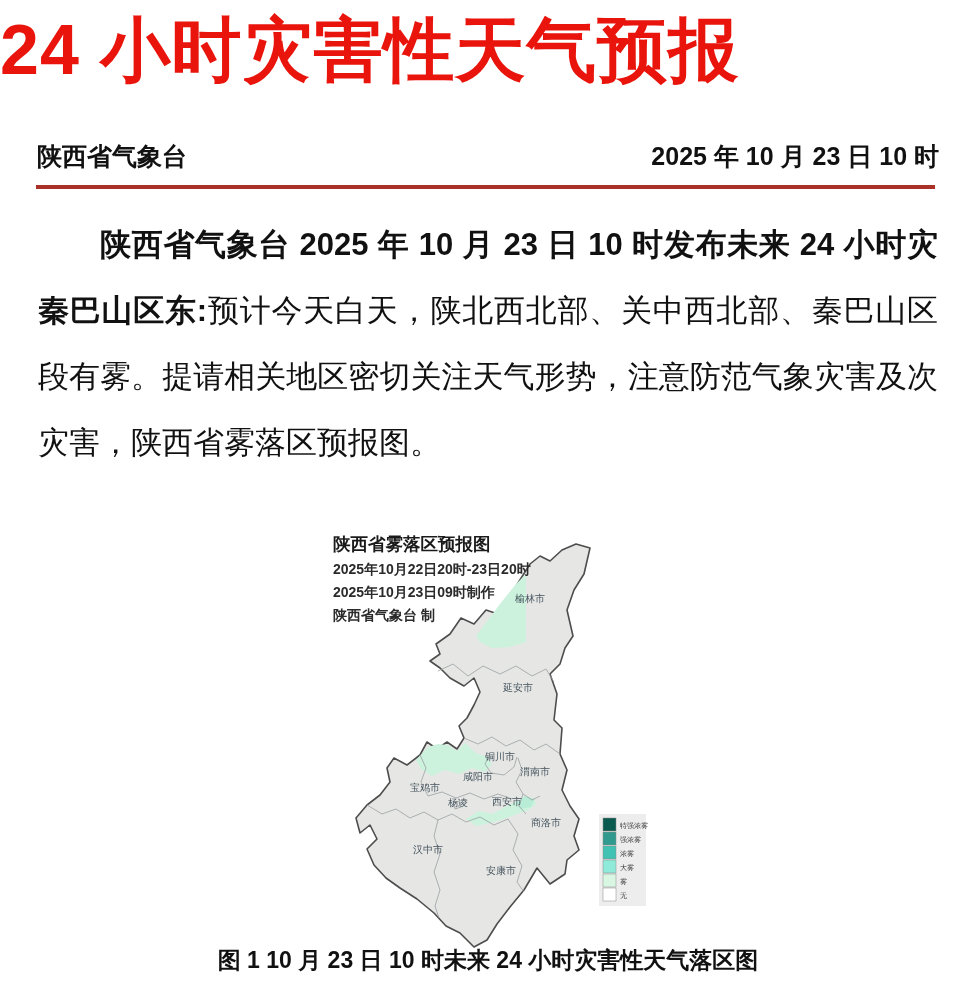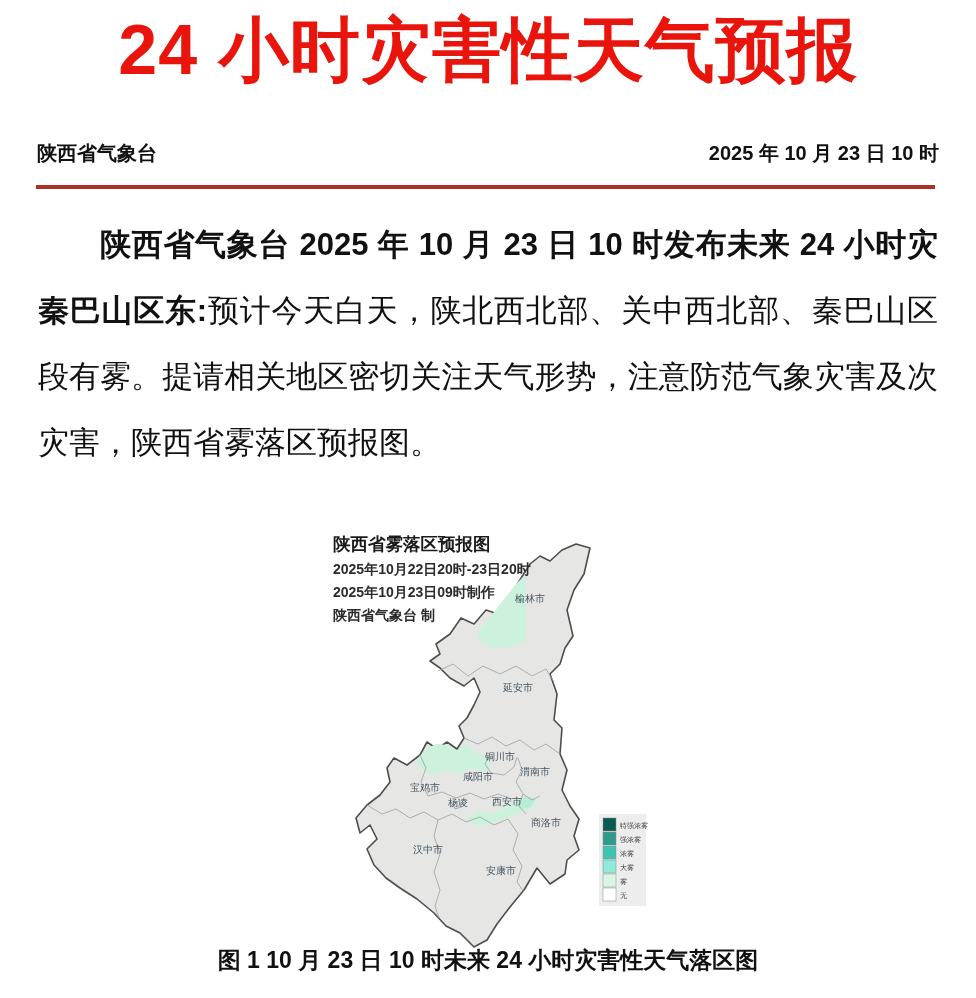--- a/index.html
+++ b/index.html
@@ -2,27 +2,27 @@
 <html><head>
 <meta charset="utf-8">
 <style>
   html,body{margin:0;padding:0;background:#ffffff;}
   .page{
     position:relative;width:976px;height:998px;background:#ffffff;overflow:hidden;
     font-family:"Liberation Sans",sans-serif;color:#111;
   }
   .title{
     position:absolute;top:0;left:0;right:0;margin:0;
-    text-align:center;font-size:70px;line-height:100px;font-weight:900;
+    text-align:left;font-size:70px;line-height:100px;font-weight:900;
     letter-spacing:1px;
   }
   .meta{
     position:absolute;top:140px;left:0;right:0;padding:0 37px;
     display:flex;justify-content:space-between;align-items:baseline;
-    font-size:20px;font-weight:700;white-space:nowrap;
+    font-size:25px;font-weight:700;white-space:nowrap;
   }
   .meta .gap-sm{margin-left:14px;}
   .meta .gap-md{margin-left:26px;}
   .rule{position:absolute;top:185px;left:36px;width:899px;height:4px;}
   .para{position:absolute;top:212px;left:38px;width:900px;font-size:31px;}
   .pline{height:66px;line-height:66px;white-space:nowrap;}
   .pline.just{text-align:justify;text-align-last:justify;white-space:normal;overflow:hidden;}
   .pline.indent{text-indent:2em;}
   .pline b{font-weight:700;}
   .pline span{font-weight:400;}

